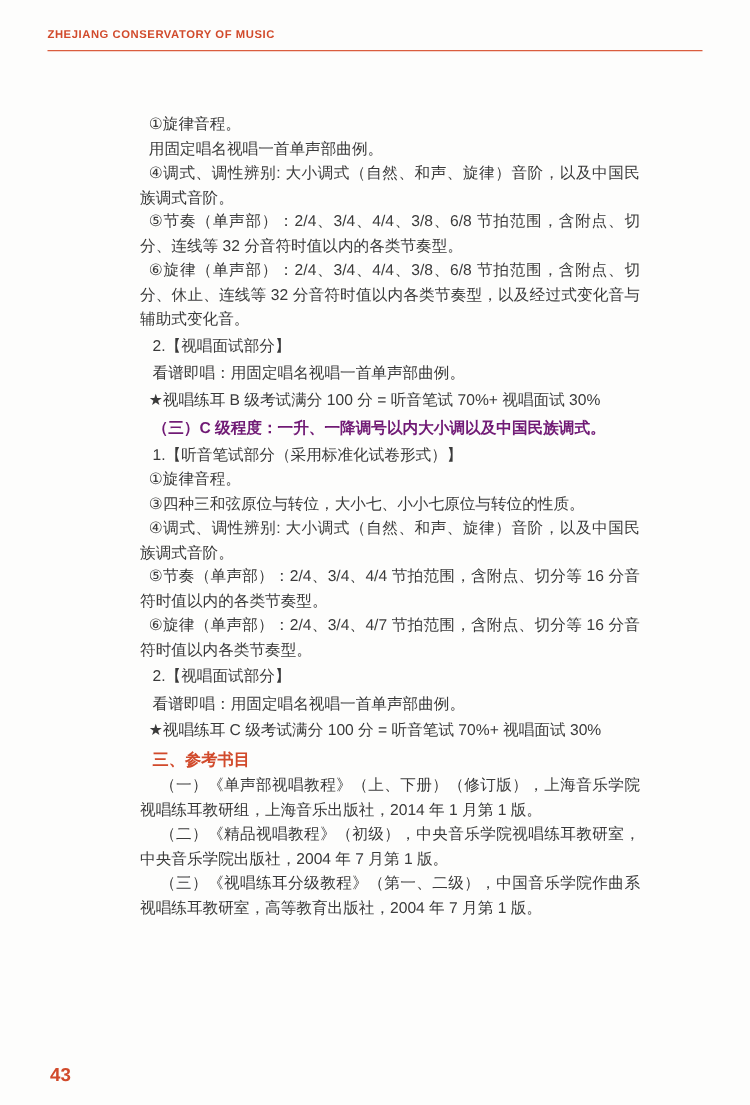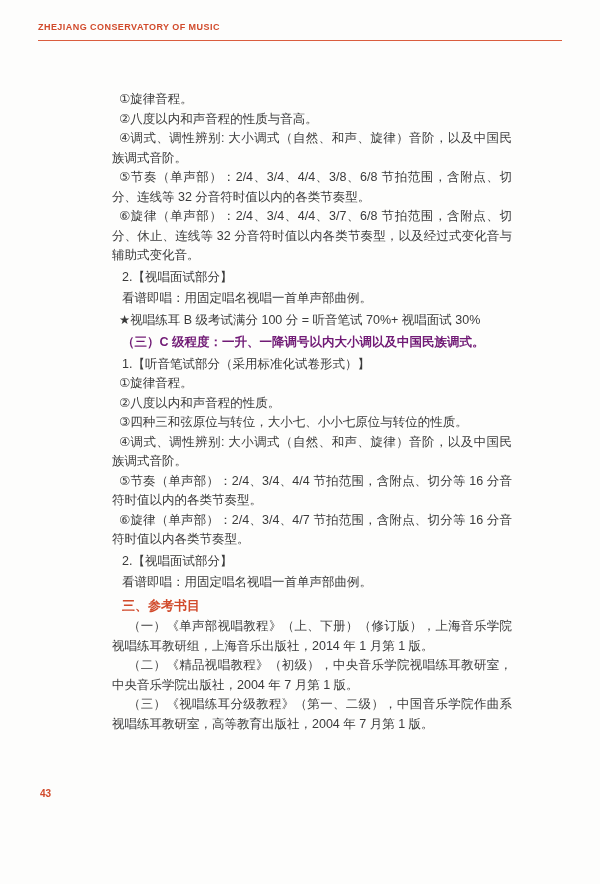--- a/index.html
+++ b/index.html
@@ -59,55 +59,55 @@
     text-indent:10px;
     font-weight:bold;
     color:var(--accent);
     font-size:13px;
     margin-top:3px !important;
     margin-bottom:2px !important;
   }
   .role-ref{text-indent:16px;}
   .page-number{
     position:absolute;
-    left:40px;top:788px;
+    left:40px;top:852px;
     color:var(--accent);
-    font-size:10px;
+    font-size:15px;
     font-weight:bold;
   }
 </style>
 </head>
 <body>
 
 <div class="page">
 
   <header class="page-header">
     <div class="logo-text">ZHEJIANG CONSERVATORY OF MUSIC</div>
     <div class="header-rule"></div>
   </header>
 
   <main class="page-body" id="body-container">
       <p class="role-item">①旋律音程。</p>
-      <p class="role-item">②八度以内和声音程的性质与音高。</p>
+      <p class="role-item">用固定唱名视唱一首单声部曲例。</p>
       <p class="role-item">④调式、调性辨别: 大小调式（自然、和声、旋律）音阶，以及中国民族调式音阶。</p>
       <p class="role-item">⑤节奏（单声部）：2/4、3/4、4/4、3/8、6/8 节拍范围，含附点、切分、连线等 32 分音符时值以内的各类节奏型。</p>
-      <p class="role-item">⑥旋律（单声部）：2/4、3/4、4/4、3/7、6/8 节拍范围，含附点、切分、休止、连线等 32 分音符时值以内各类节奏型，以及经过式变化音与辅助式变化音。</p>
+      <p class="role-item">⑥旋律（单声部）：2/4、3/4、4/4、3/8、6/8 节拍范围，含附点、切分、休止、连线等 32 分音符时值以内各类节奏型，以及经过式变化音与辅助式变化音。</p>
       <p class="role-sub">2.【视唱面试部分】</p>
       <p class="role-sub">看谱即唱：用固定唱名视唱一首单声部曲例。</p>
       <p class="role-star">★视唱练耳 B 级考试满分 100 分 = 听音笔试 70%+ 视唱面试 30%</p>
       <p class="role-bold">（三）C 级程度：一升、一降调号以内大小调以及中国民族调式。</p>
       <p class="role-sub">1.【听音笔试部分（采用标准化试卷形式）】</p>
       <p class="role-item">①旋律音程。</p>
-      <p class="role-item">②八度以内和声音程的性质。</p>
       <p class="role-item">③四种三和弦原位与转位，大小七、小小七原位与转位的性质。</p>
       <p class="role-item">④调式、调性辨别: 大小调式（自然、和声、旋律）音阶，以及中国民族调式音阶。</p>
       <p class="role-item">⑤节奏（单声部）：2/4、3/4、4/4 节拍范围，含附点、切分等 16 分音符时值以内的各类节奏型。</p>
       <p class="role-item">⑥旋律（单声部）：2/4、3/4、4/7 节拍范围，含附点、切分等 16 分音符时值以内各类节奏型。</p>
       <p class="role-sub">2.【视唱面试部分】</p>
       <p class="role-sub">看谱即唱：用固定唱名视唱一首单声部曲例。</p>
+      <p class="role-star">★视唱练耳 C 级考试满分 100 分 = 听音笔试 70%+ 视唱面试 30%</p>
       <p class="role-section">三、参考书目</p>
       <p class="role-ref">（一）《单声部视唱教程》（上、下册）（修订版），上海音乐学院视唱练耳教研组，上海音乐出版社，2014 年 1 月第 1 版。</p>
       <p class="role-ref">（二）《精品视唱教程》（初级），中央音乐学院视唱练耳教研室，中央音乐学院出版社，2004 年 7 月第 1 版。</p>
       <p class="role-ref">（三）《视唱练耳分级教程》（第一、二级），中国音乐学院作曲系视唱练耳教研室，高等教育出版社，2004 年 7 月第 1 版。</p>
     </main>
 
   <footer>
     <span class="page-number">43</span>
   </footer>
 

